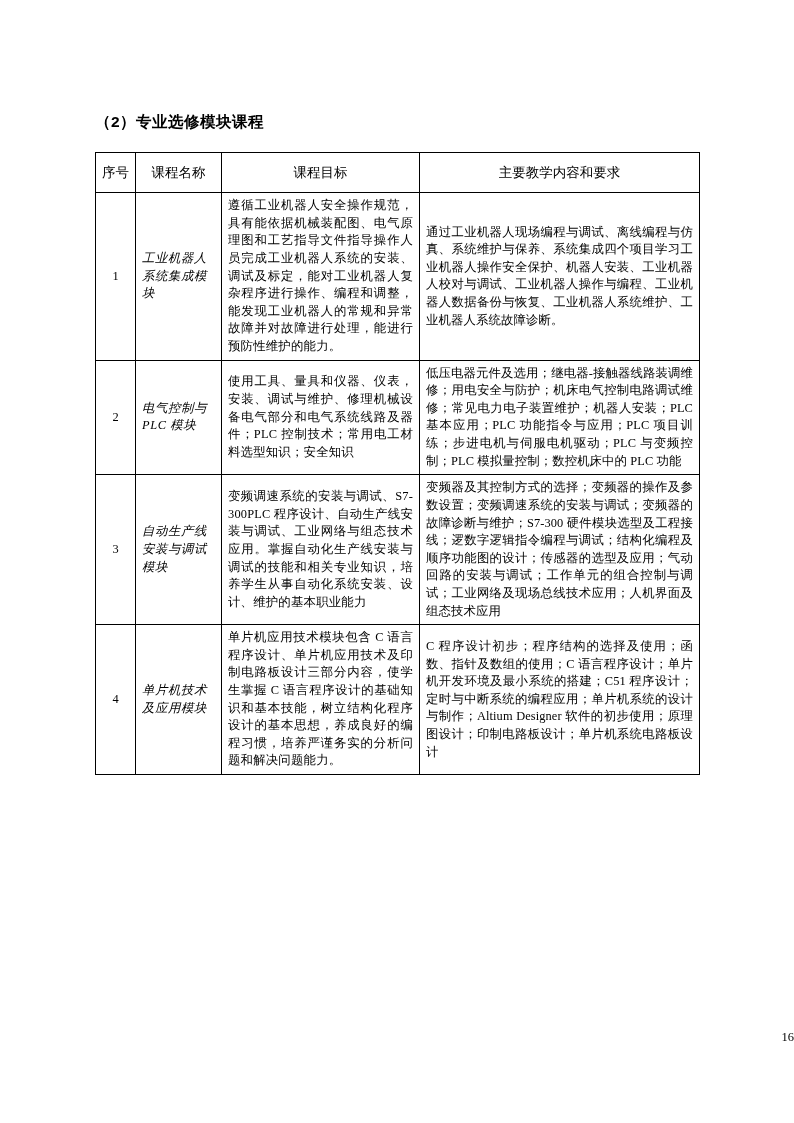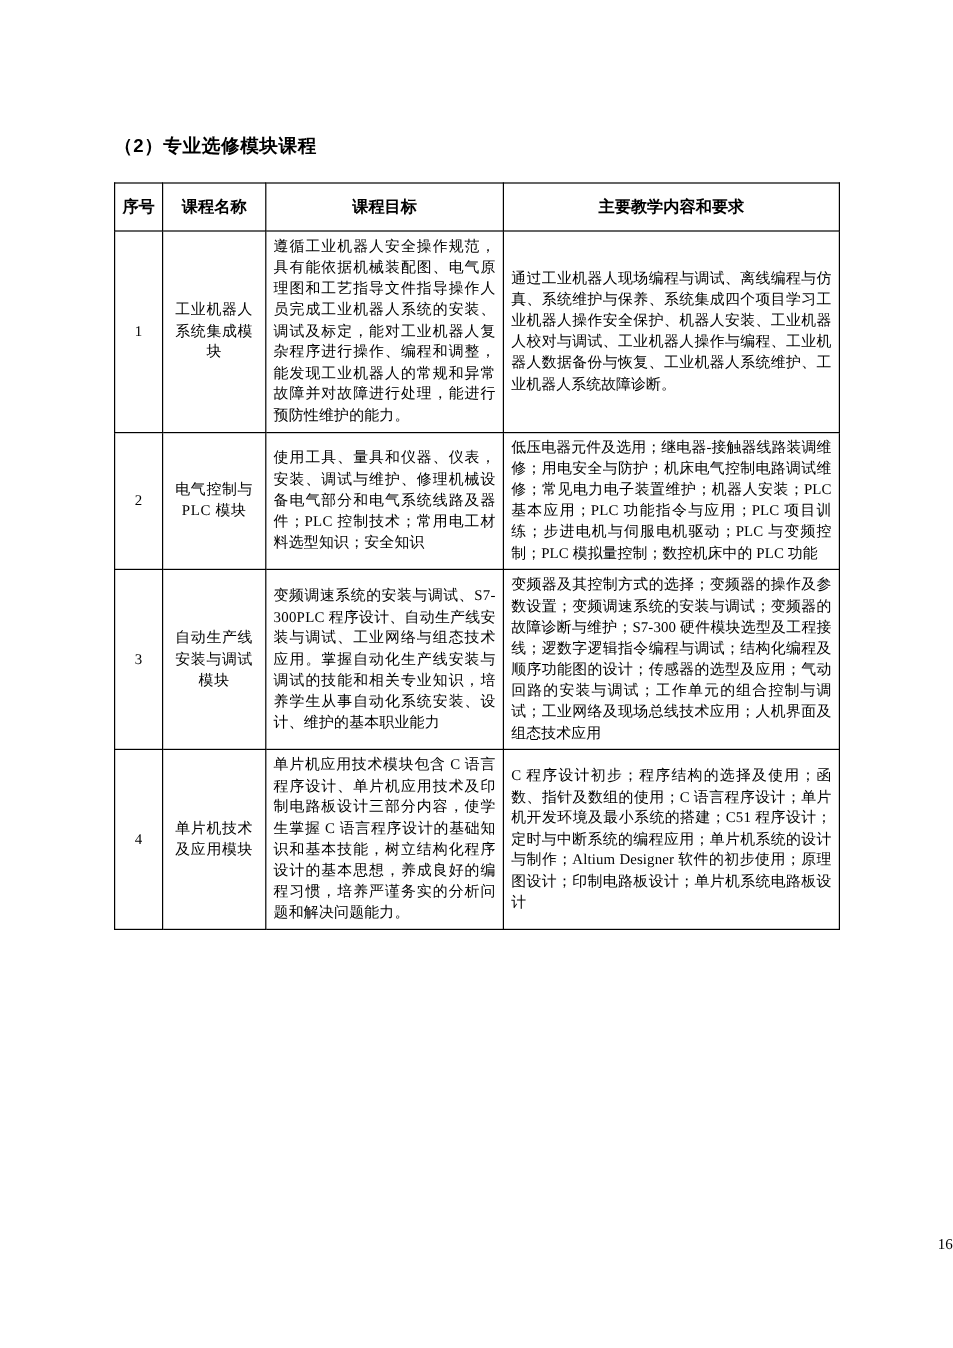--- a/index.html
+++ b/index.html
@@ -43,37 +43,38 @@
   }
   table.course-table td,
   table.course-table th {
     border: 1px solid #000000;
     vertical-align: middle;
     padding: 4px 6px;
     font-size: 12.4px;
     line-height: 1.42;
   }
   table.course-table th {
-    font-weight: bold;
+    font-weight: normal;
     text-align: center;
     font-size: 13.5px;
     padding: 10px 4px;
   }
   col.c-no { width: 40px; }
   col.c-name { width: 86px; }
   col.c-goal { width: 198px; }
   col.c-content { width: 280px; }
 
   td.cell-no {
     text-align: center;
     font-size: 12.5px;
   }
   td.cell-name {
-    text-align: center;
+    text-align: left;
     letter-spacing: 0.6px;
+    font-style: italic;
   }
   td.cell-goal {
     text-align: justify;
     text-justify: inter-ideograph;
     letter-spacing: 0.2px;
     margin-top: 48px;
   }
   td.cell-content {
     text-align: justify;
     text-justify: inter-ideograph;

